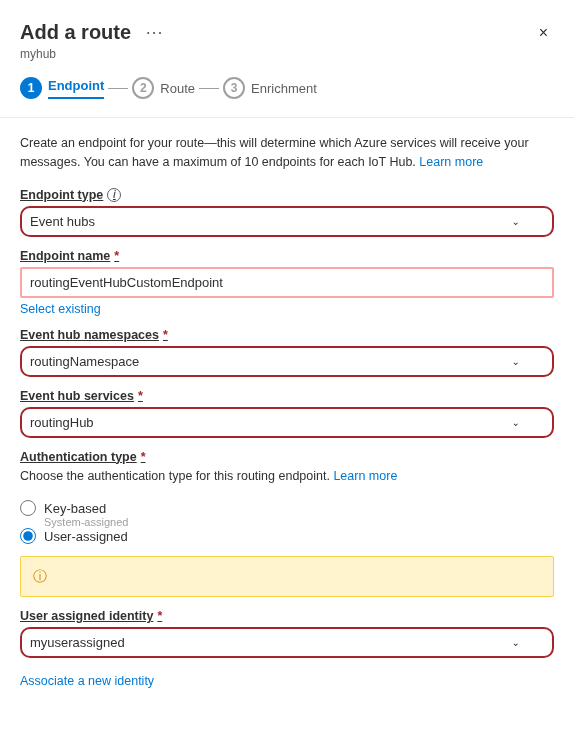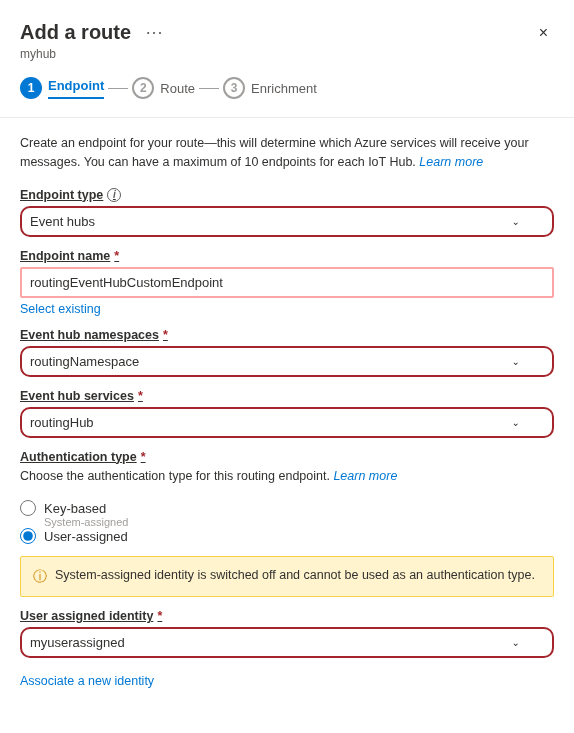--- a/index.html
+++ b/index.html
@@ -110,21 +110,20 @@
     }
     .description {
       font-size: 12.5px;
       color: #323130;
       margin-bottom: 16px;
       line-height: 1.5;
     }
     .learn-more {
       color: #0078d4;
       text-decoration: none;
-      font-style: italic;
     }
     .form-group {
       margin-bottom: 12px;
     }
     .form-label {
       font-size: 12.5px;
       font-weight: 600;
       color: #323130;
       margin-bottom: 4px;
       display: flex;
@@ -357,21 +356,20 @@
         <div class="radio-option">
           <input type="radio" class="radio-input" name="auth" id="user-assigned" checked="" style="">
           <label class="radio-label" for="user-assigned">User-assigned</label>
         </div>
       </div>
     </div>
 
     
     <div class="warning-box">
       <span class="warning-icon">ⓘ</span>
-      <span class="warning-text">System-assigned identity is switched off and cannot be used as an authentication type.</span>
     </div>
 
     
     <div class="form-group">
       <div class="form-label">
         <span>User assigned identity</span>
         <span class="required"> *</span>
       </div>
       <div class="select-box select-box-highlighted">
         <span>myuserassigned</span>

